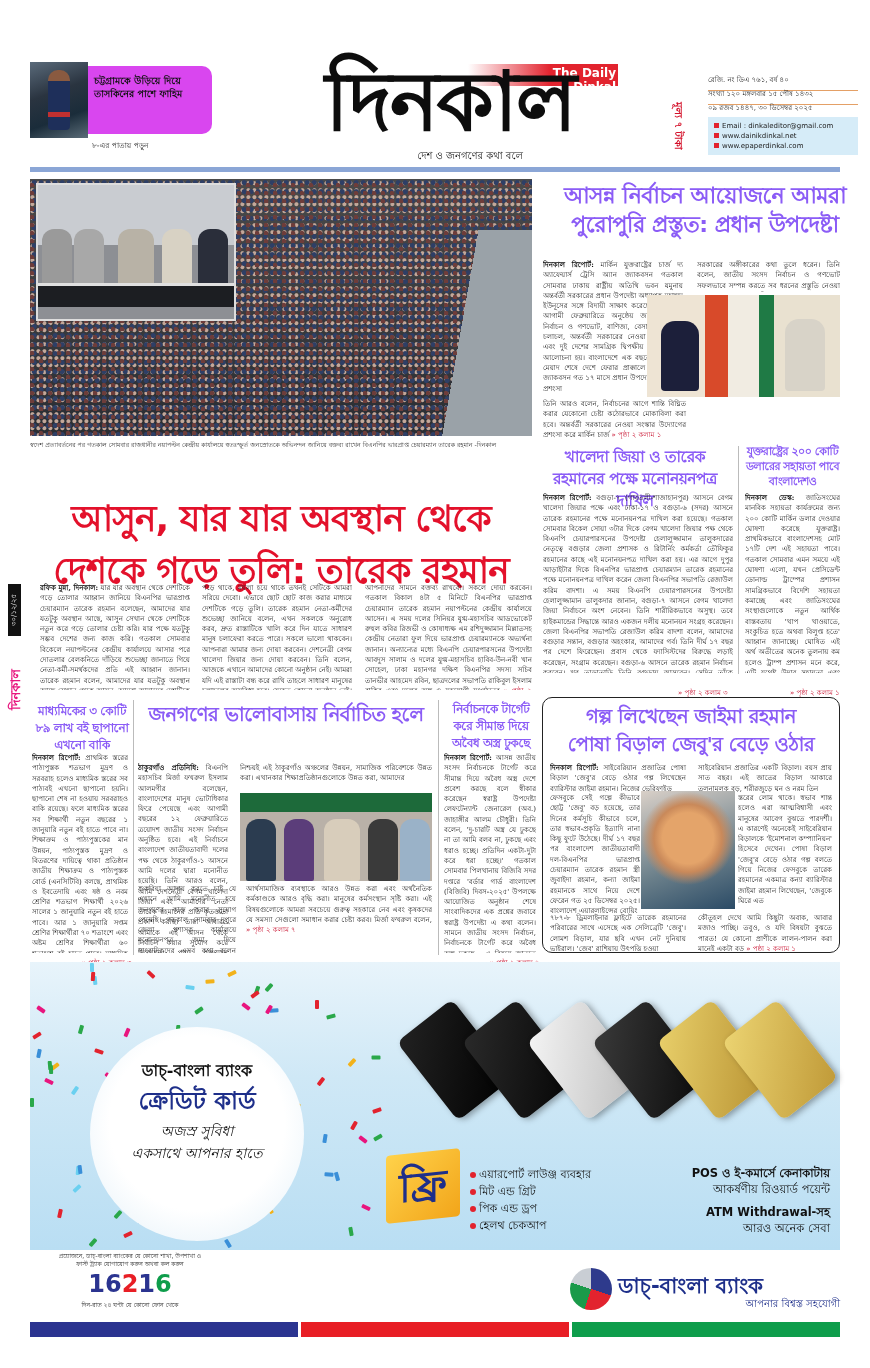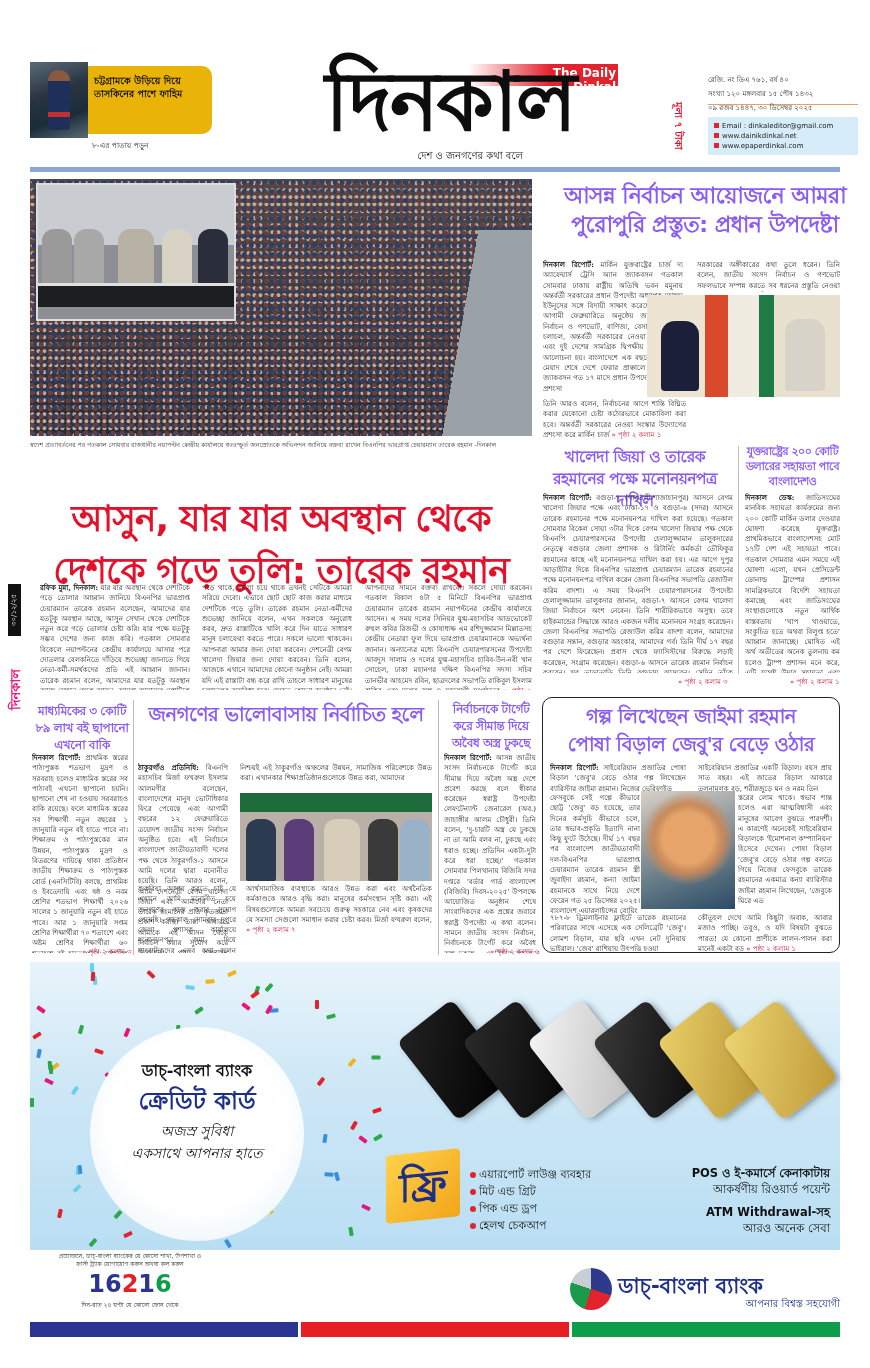--- a/index.html
+++ b/index.html
@@ -1,35 +1,35 @@
 <!DOCTYPE html>
 <html><head>
 <meta charset="utf-8">
 <style>
   * { box-sizing: border-box; margin: 0; padding: 0; }
   html, body { width: 870px; height: 1368px; background: #fff; overflow: hidden; }
   body { font-family: "DejaVu Sans", sans-serif; color: #111; position: relative; }
   .abs { position: absolute; }
   .txt { font-family: "DejaVu Serif", serif; font-size: 7px; line-height: 10.3px; color: #222; text-align: justify; overflow: hidden; }
   .txt b { font-weight: bold; color: #111; }
-  .jump { color: #c8102e; font-size: 7px; font-family: "DejaVu Sans", sans-serif; }
+  .jump { color: #c8102e; font-size: 7px; font-family: "DejaVu Sans", sans-serif; margin-top: 11px; }
   .hl { font-family: "DejaVu Sans", sans-serif; font-weight: bold; color: #8b5cf6; text-align: center; letter-spacing: -0.5px; }
 
   
   #teaser-photo { left: 30px; top: 62px; width: 58px; height: 76px; background: linear-gradient(160deg,#5a6a7a 0%,#2a3440 40%,#1a2c3a 70%,#5b6c78 100%); }
   #teaser-photo .figure { position:absolute; left:18px; top:8px; width:22px; height:60px; border-radius:10px 10px 4px 4px; background: linear-gradient(180deg,#8a5a40 0 18%,#1e2f5a 18% 70%,#c23030 70% 78%,#1e2f5a 78%); }
-  #teaser-box { left: 88px; top: 66px; width: 124px; height: 68px; background: #eab308; border-radius: 0 10px 10px 0; padding: 8px 6px; font-size: 9.5px; line-height: 13px; font-weight: bold; color: #111; }
+  #teaser-box { left: 88px; top: 66px; width: 124px; height: 68px; background: #d946ef; border-radius: 0 10px 10px 0; padding: 8px 6px; font-size: 9.5px; line-height: 13px; font-weight: bold; color: #111; }
   #teaser-jump { left: 92px; top: 140px; font-size: 7.5px; color: #222; }
 
   #logo-red { left: 468px; top: 64px; width: 150px; height: 22px; background: linear-gradient(90deg, rgba(230,40,50,0) 0%, #e2232e 55%, #e2232e 100%); }
   #logo-en { left: 520px; top: 66px; width: 96px; font-size: 12px; font-weight: bold; color: #fff; text-align: right; }
   #logo-bn { left: 258px; top: 54px; width: 384px; height: 96px; font-size: 82px; line-height: 96px; font-weight: bold; color: #0d0d0d; text-align: center; letter-spacing: -2px; font-family: "DejaVu Sans", sans-serif; }
   #slogan { left: 300px; top: 148px; width: 340px; font-size: 10px; text-align: center; color: #111; }
   #price { left: 670px; top: 86px; width: 16px; height: 80px; writing-mode: vertical-rl; font-size: 10px; font-weight: bold; color: #d4112a; text-align: center; }
-  .reginfo { left: 708px; width: 150px; font-size: 7px; color: #222; border-bottom: 1.5px solid #e4a066; padding-bottom: 18px; }
+  .reginfo { left: 708px; width: 150px; font-size: 7px; color: #222; border-bottom: 1.5px solid #e4a066; padding-bottom: 4px; }
   #contact-box { left: 708px; top: 117px; width: 150px; height: 38px; background: #d6ecf8; padding: 4px 6px; font-size: 7px; line-height: 10px; color: #222; }
   #contact-box .sq { display: inline-block; width: 5px; height: 5px; background: #e2232e; margin-right: 3px; }
   #mast-rule { left: 30px; top: 167px; width: 810px; height: 5px; background: #8ba6d6; }
 
   
   #lead-photo { left: 30px; top: 179px; width: 502px; height: 257px; background:
       radial-gradient(circle at 20% 80%, #6e3d3a 0 2px, transparent 3px) 0 0/9px 8px,
       radial-gradient(circle at 60% 40%, #2e3f66 0 2px, transparent 3px) 0 0/7px 9px,
       radial-gradient(circle at 40% 60%, #c3a89a 0 1.5px, transparent 2.5px) 0 0/6px 7px,
       linear-gradient(180deg,#4a4a4a,#2a2d33); }

